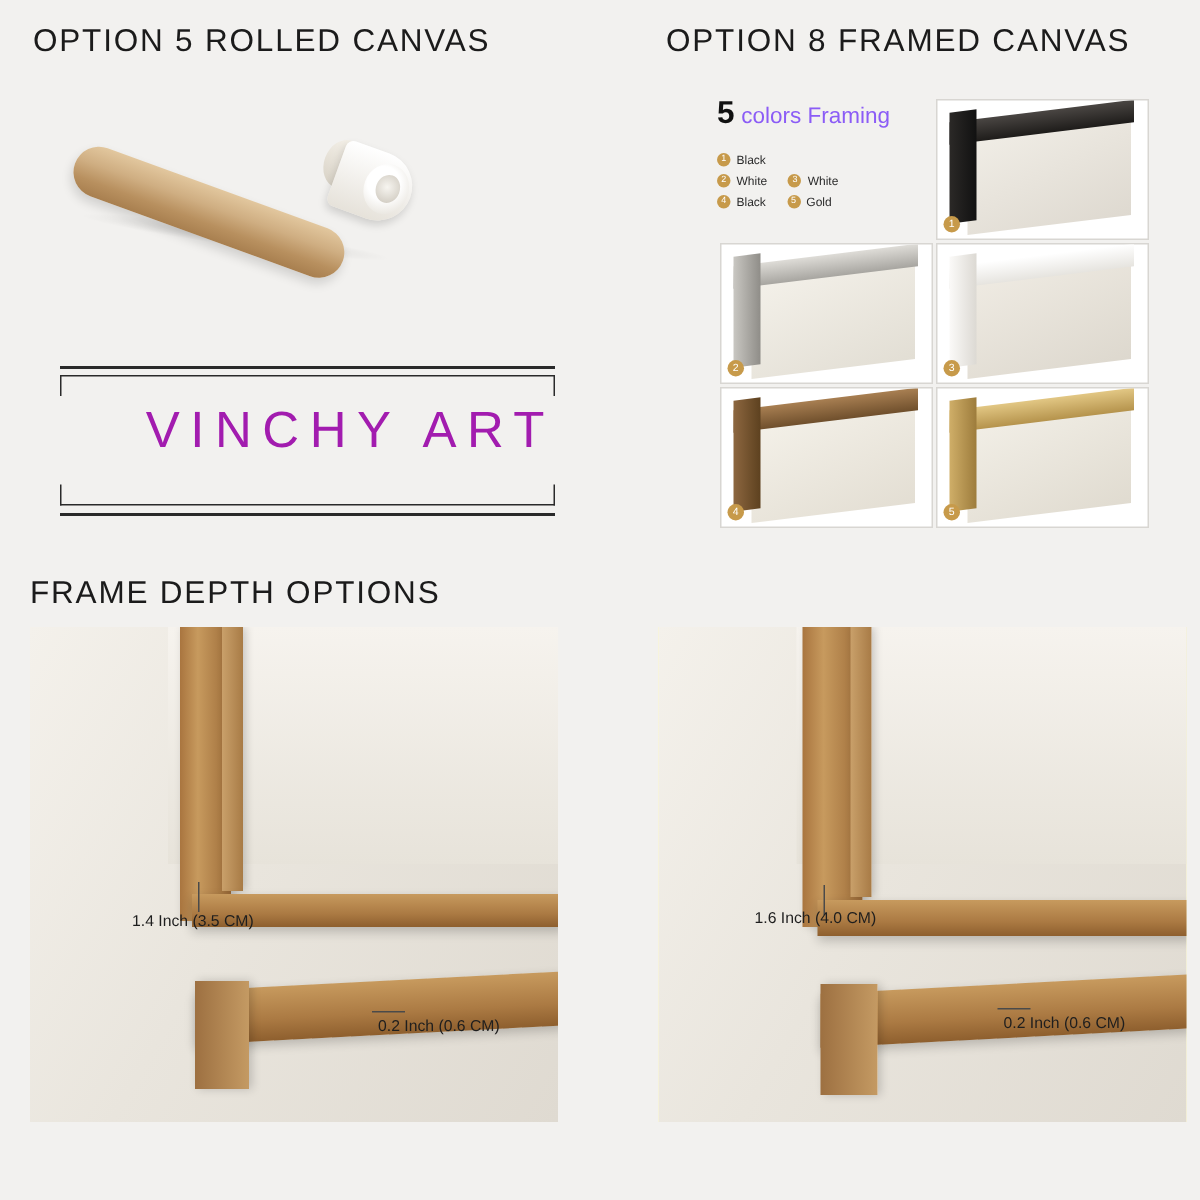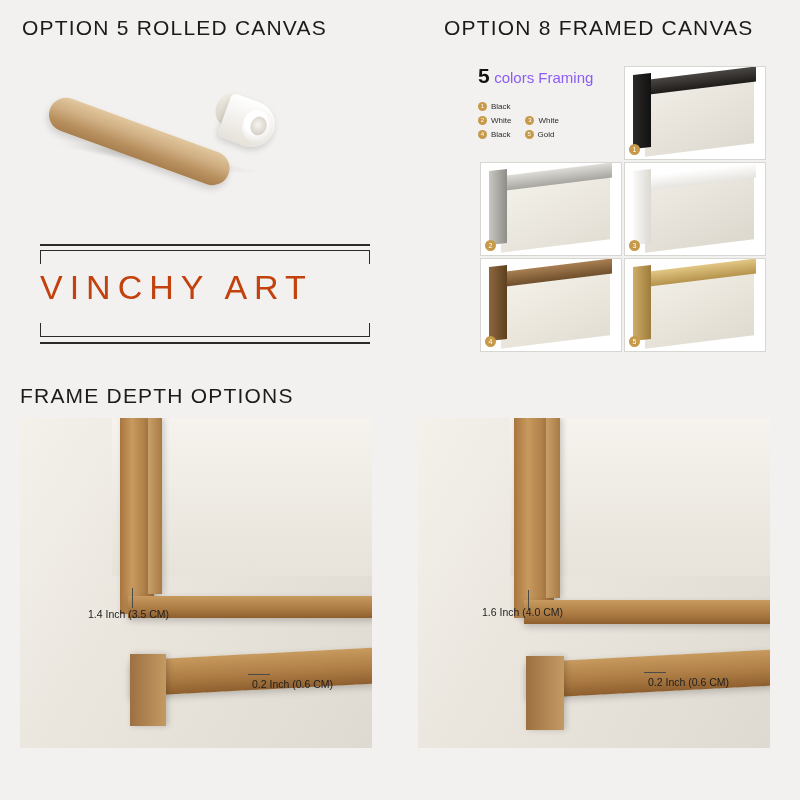--- a/index.html
+++ b/index.html
@@ -75,25 +75,25 @@
 
   
   #logo-block{position:absolute;left:40px;top:244px;width:330px;height:110px;}
   .logo-rule{position:absolute;left:0;width:330px;background:#2a2a2a;}
   .r1{top:0;height:2px;}
   .r2{top:6px;height:1px;}
   .r3{top:92px;height:1px;}
   .r4{top:98px;height:2px;}
   .logo-text{
     position:absolute;left:0;top:24px;width:330px;
-    text-align:left;
+    text-align:right;
     font-family:"Liberation Sans",sans-serif;
     font-size:34px;
     letter-spacing:7px;
-    color:#c2410c;
+    color:#a21caf;
     font-weight:400;
     white-space:nowrap;
   }
   .logo-tick{position:absolute;width:1px;height:14px;background:#2a2a2a;}
 
   
   #opt2{position:absolute;left:464px;top:58px;width:312px;height:300px;}
   .colors-line{position:absolute;left:14px;top:6px;white-space:nowrap;}
   .colors-num{font-size:21px;color:#111;font-weight:700;}
   .colors-word{font-size:15px;color:#8b5cf6;}
@@ -128,21 +128,21 @@
   .bar-side{position:absolute;left:6%;top:8%;width:13%;height:80%;transform:skewY(-7deg);}
 
   
   .photo{
     position:absolute;
     width:352px;height:330px;
     overflow:hidden;
     background:#fef9c3;
   }
   #photo-left{left:20px;top:418px;}
-  #photo-right{left:418px;top:418px;}
+  #photo-right{left:439px;top:418px;}
   .wall{
     position:absolute;inset:0;
     background:linear-gradient(120deg,#f4f1eb 0%,#e9e5dd 45%,#dfdad1 100%);
   }
   .canvas-face{
     position:absolute;left:26%;top:0;width:74%;height:48%;
     background:linear-gradient(180deg,#f6f3ee,#e7e3da);
   }
   .vert-frame{
     position:absolute;

